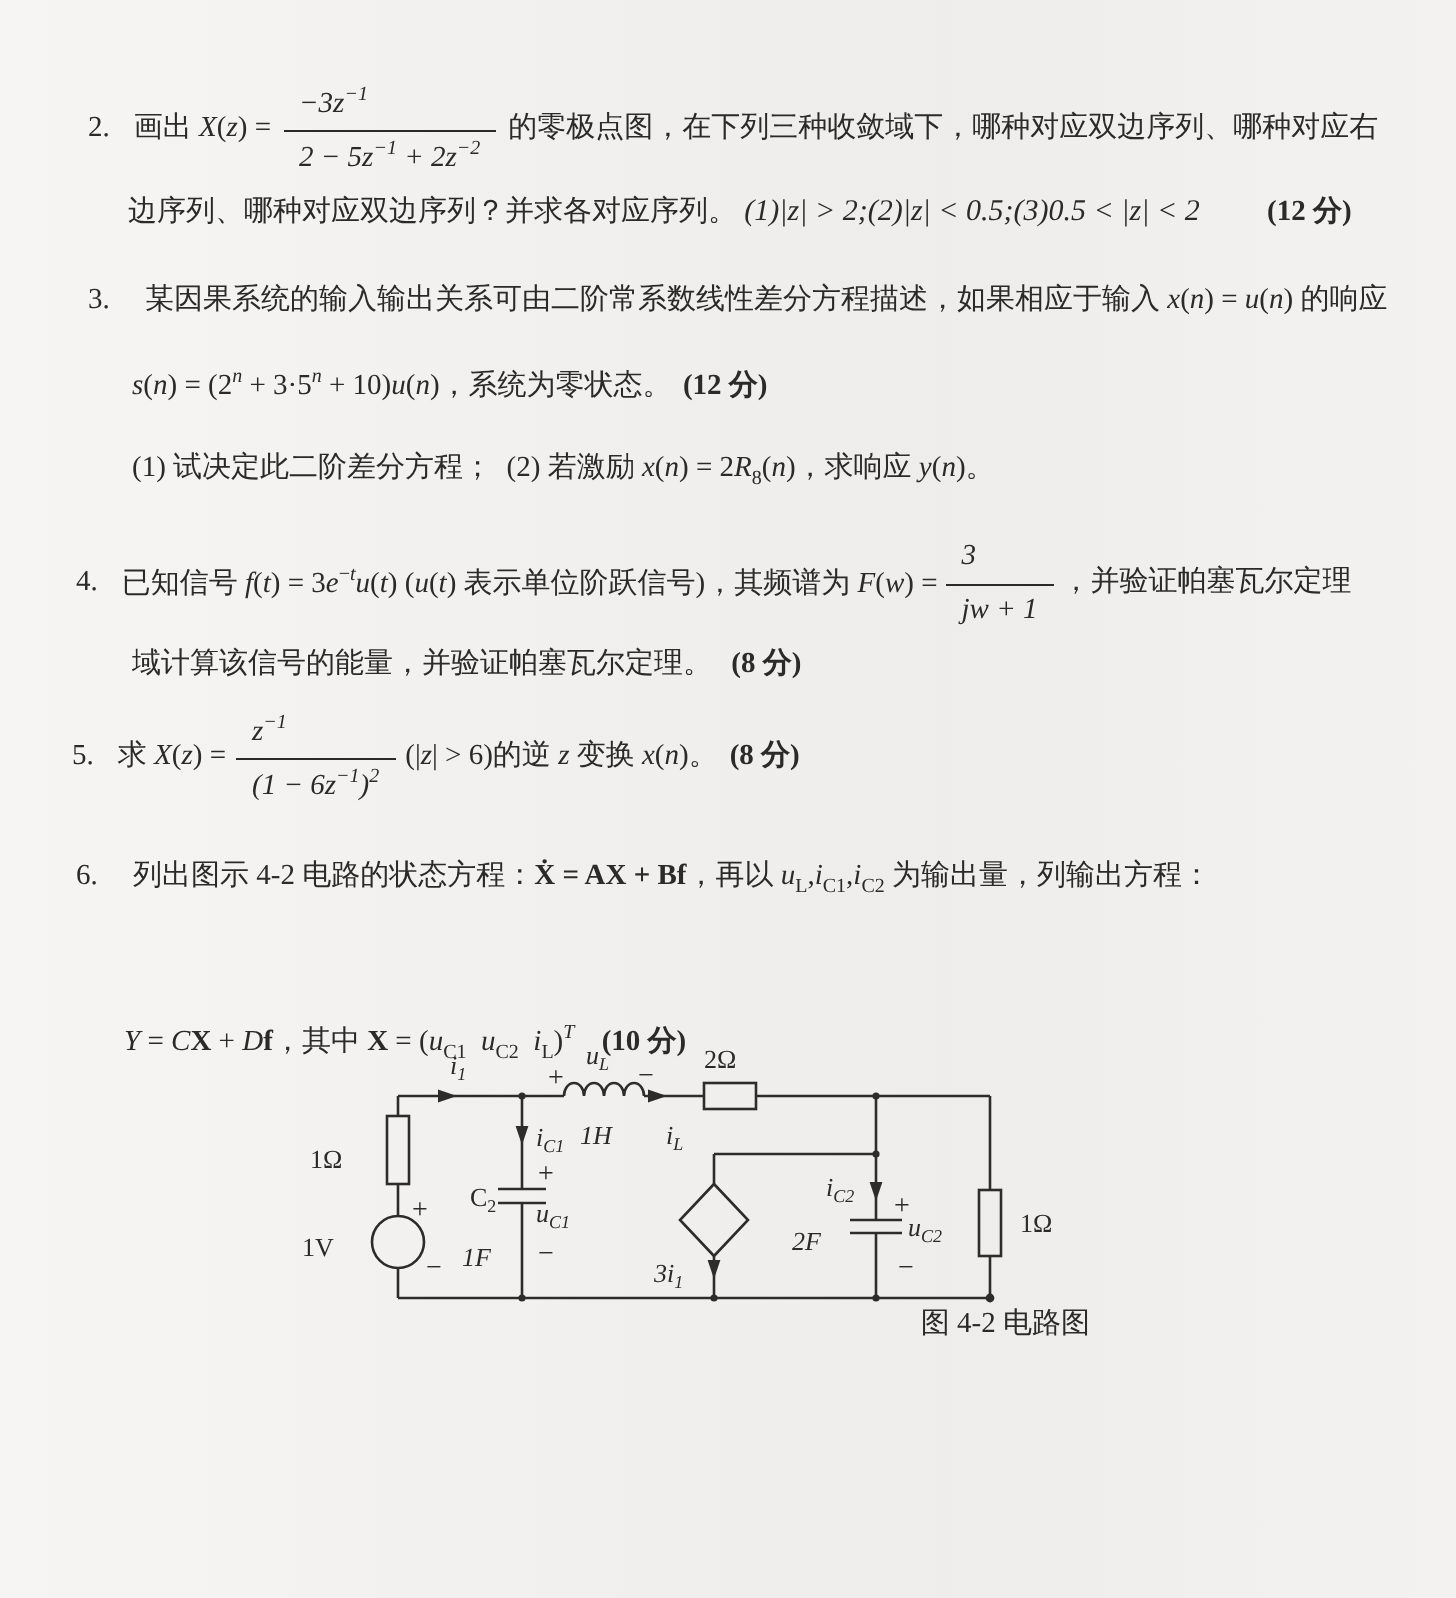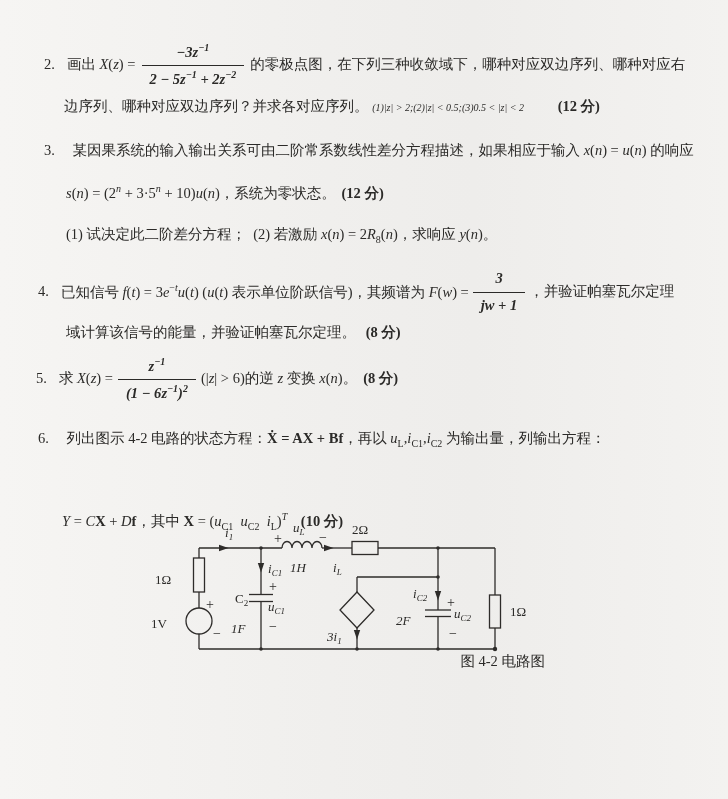--- a/index.html
+++ b/index.html
@@ -16,32 +16,30 @@
   .line{
     position:absolute;
     white-space:nowrap;
     font-size:14.5px;
     line-height:1.45;
     color:#2b2a28;
   }
   .fx{display:flex;align-items:center;}
   .qnum{display:inline-block;margin-right:14px;font-size:14.5px;}
   .fx .qnum{margin-right:12px;}
-  .m{font-style:italic;font-size:10px;}
+  .m{font-style:italic;font-size:15px;}
   .m i, .line i{font-style:italic;}
   .score{font-weight:bold;margin-left:6px;}
   .score-gap{font-weight:bold;margin-left:30px;}
   .frac{
     display:inline-block;
-    text-align:center;
     font-style:italic;
     font-size:14.5px;
     margin:0 6px;
     vertical-align:middle;
-    font-weight:bold;
   }
   .frac .fnum{display:block;padding:0 8px 2px;border-bottom:1.2px solid #2b2a28;}
   .frac .fden{display:block;padding:2px 8px 0;}
   sup{font-size:10px;}
   sub{font-size:10px;}
   .caption{
     position:absolute;left:145px;top:652px;width:400px;
     text-align:right;font-size:14.5px;
   }
   svg text{font-family:"Liberation Serif","DejaVu Serif",serif;fill:#2b2a28;}

